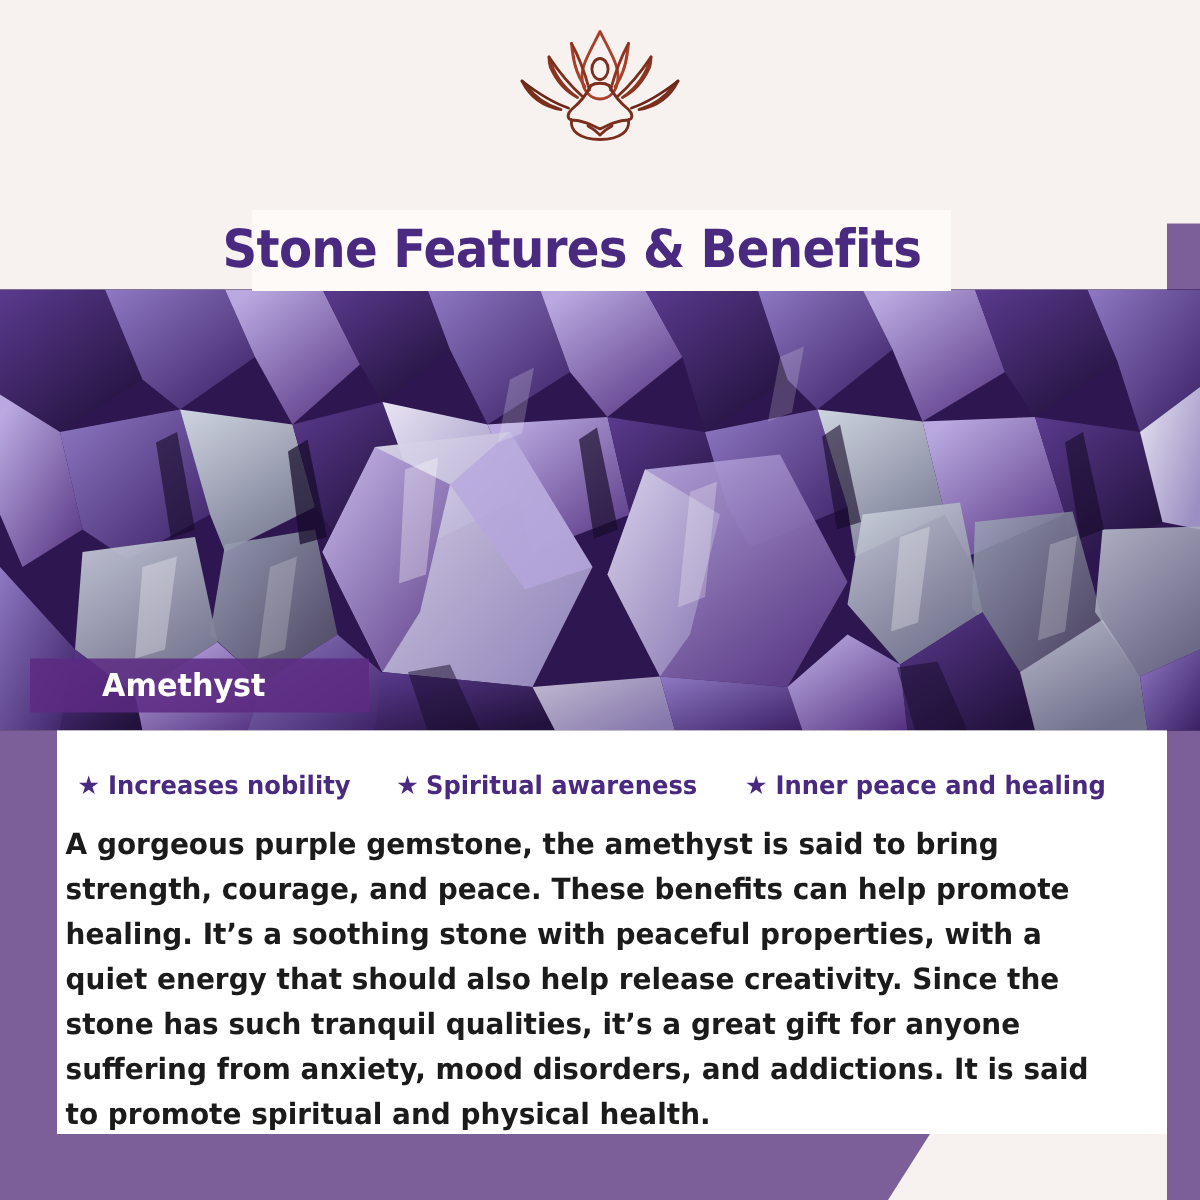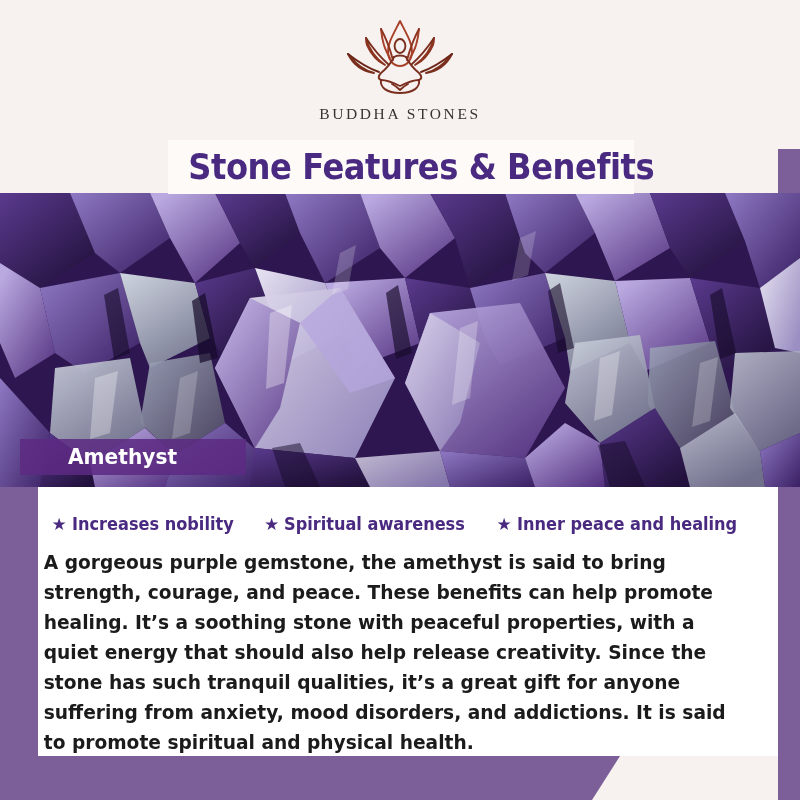--- a/index.html
+++ b/index.html
@@ -50,21 +50,21 @@
   .logo-word{
     font-family:"Liberation Serif", serif;
     font-size:15.5px; letter-spacing:2.6px; color:#3a3230;
     margin-top:5px; font-weight:400;
   }
 
   
   .title-banner{
     position:absolute; left:168px; top:140px; width:466px; height:54px;
     background:#fdfaf8; z-index:12;
-    display:flex; align-items:center; justify-content:flex-start;
+    display:flex; align-items:center; justify-content:flex-end;
   }
   .title-text{
     font-family:"DejaVu Sans", sans-serif;
     font-weight:bold; font-size:35px; color:#4a2a80;
     letter-spacing:-0.5px; white-space:nowrap;
     transform:scaleX(0.92); transform-origin:center;
   }
 
   
   .hero{
@@ -153,21 +153,20 @@
 
         <path d="M58 41 C 55 47, 50 53, 45 57 C 42 60, 42 63, 45 64" stroke="#7a2e1e"></path>
         <path d="M70 41 C 73 47, 78 53, 83 57 C 86 60, 86 63, 83 64" stroke="#7a2e1e"></path>
         <path d="M58 41 C 61 39, 67 39, 70 41" stroke="#7a2e1e"></path>
 
         <path d="M45 64 C 44 71, 50 77, 64 77 C 78 77, 84 71, 83 64" stroke="#7a2e1e"></path>
         <path d="M45 64 C 52 64, 58 67, 64 70 C 70 67, 76 64, 83 64" stroke="#7a2e1e"></path>
         <path d="M56 68 C 60 70, 62 72, 64 74 C 66 72, 68 70, 72 68" stroke="#7a2e1e"></path>
       </g>
     </svg>
-    <div class="logo-word">BUDDHA STONES</div>
   </div>
 </div>
 
 <div class="title-banner">
   <div class="title-text">Stone Features &amp; Benefits</div>
 </div>
 
 <div class="hero">
   <svg class="hero-canvas" viewBox="0 0 800 294" preserveAspectRatio="none">
     <defs>

